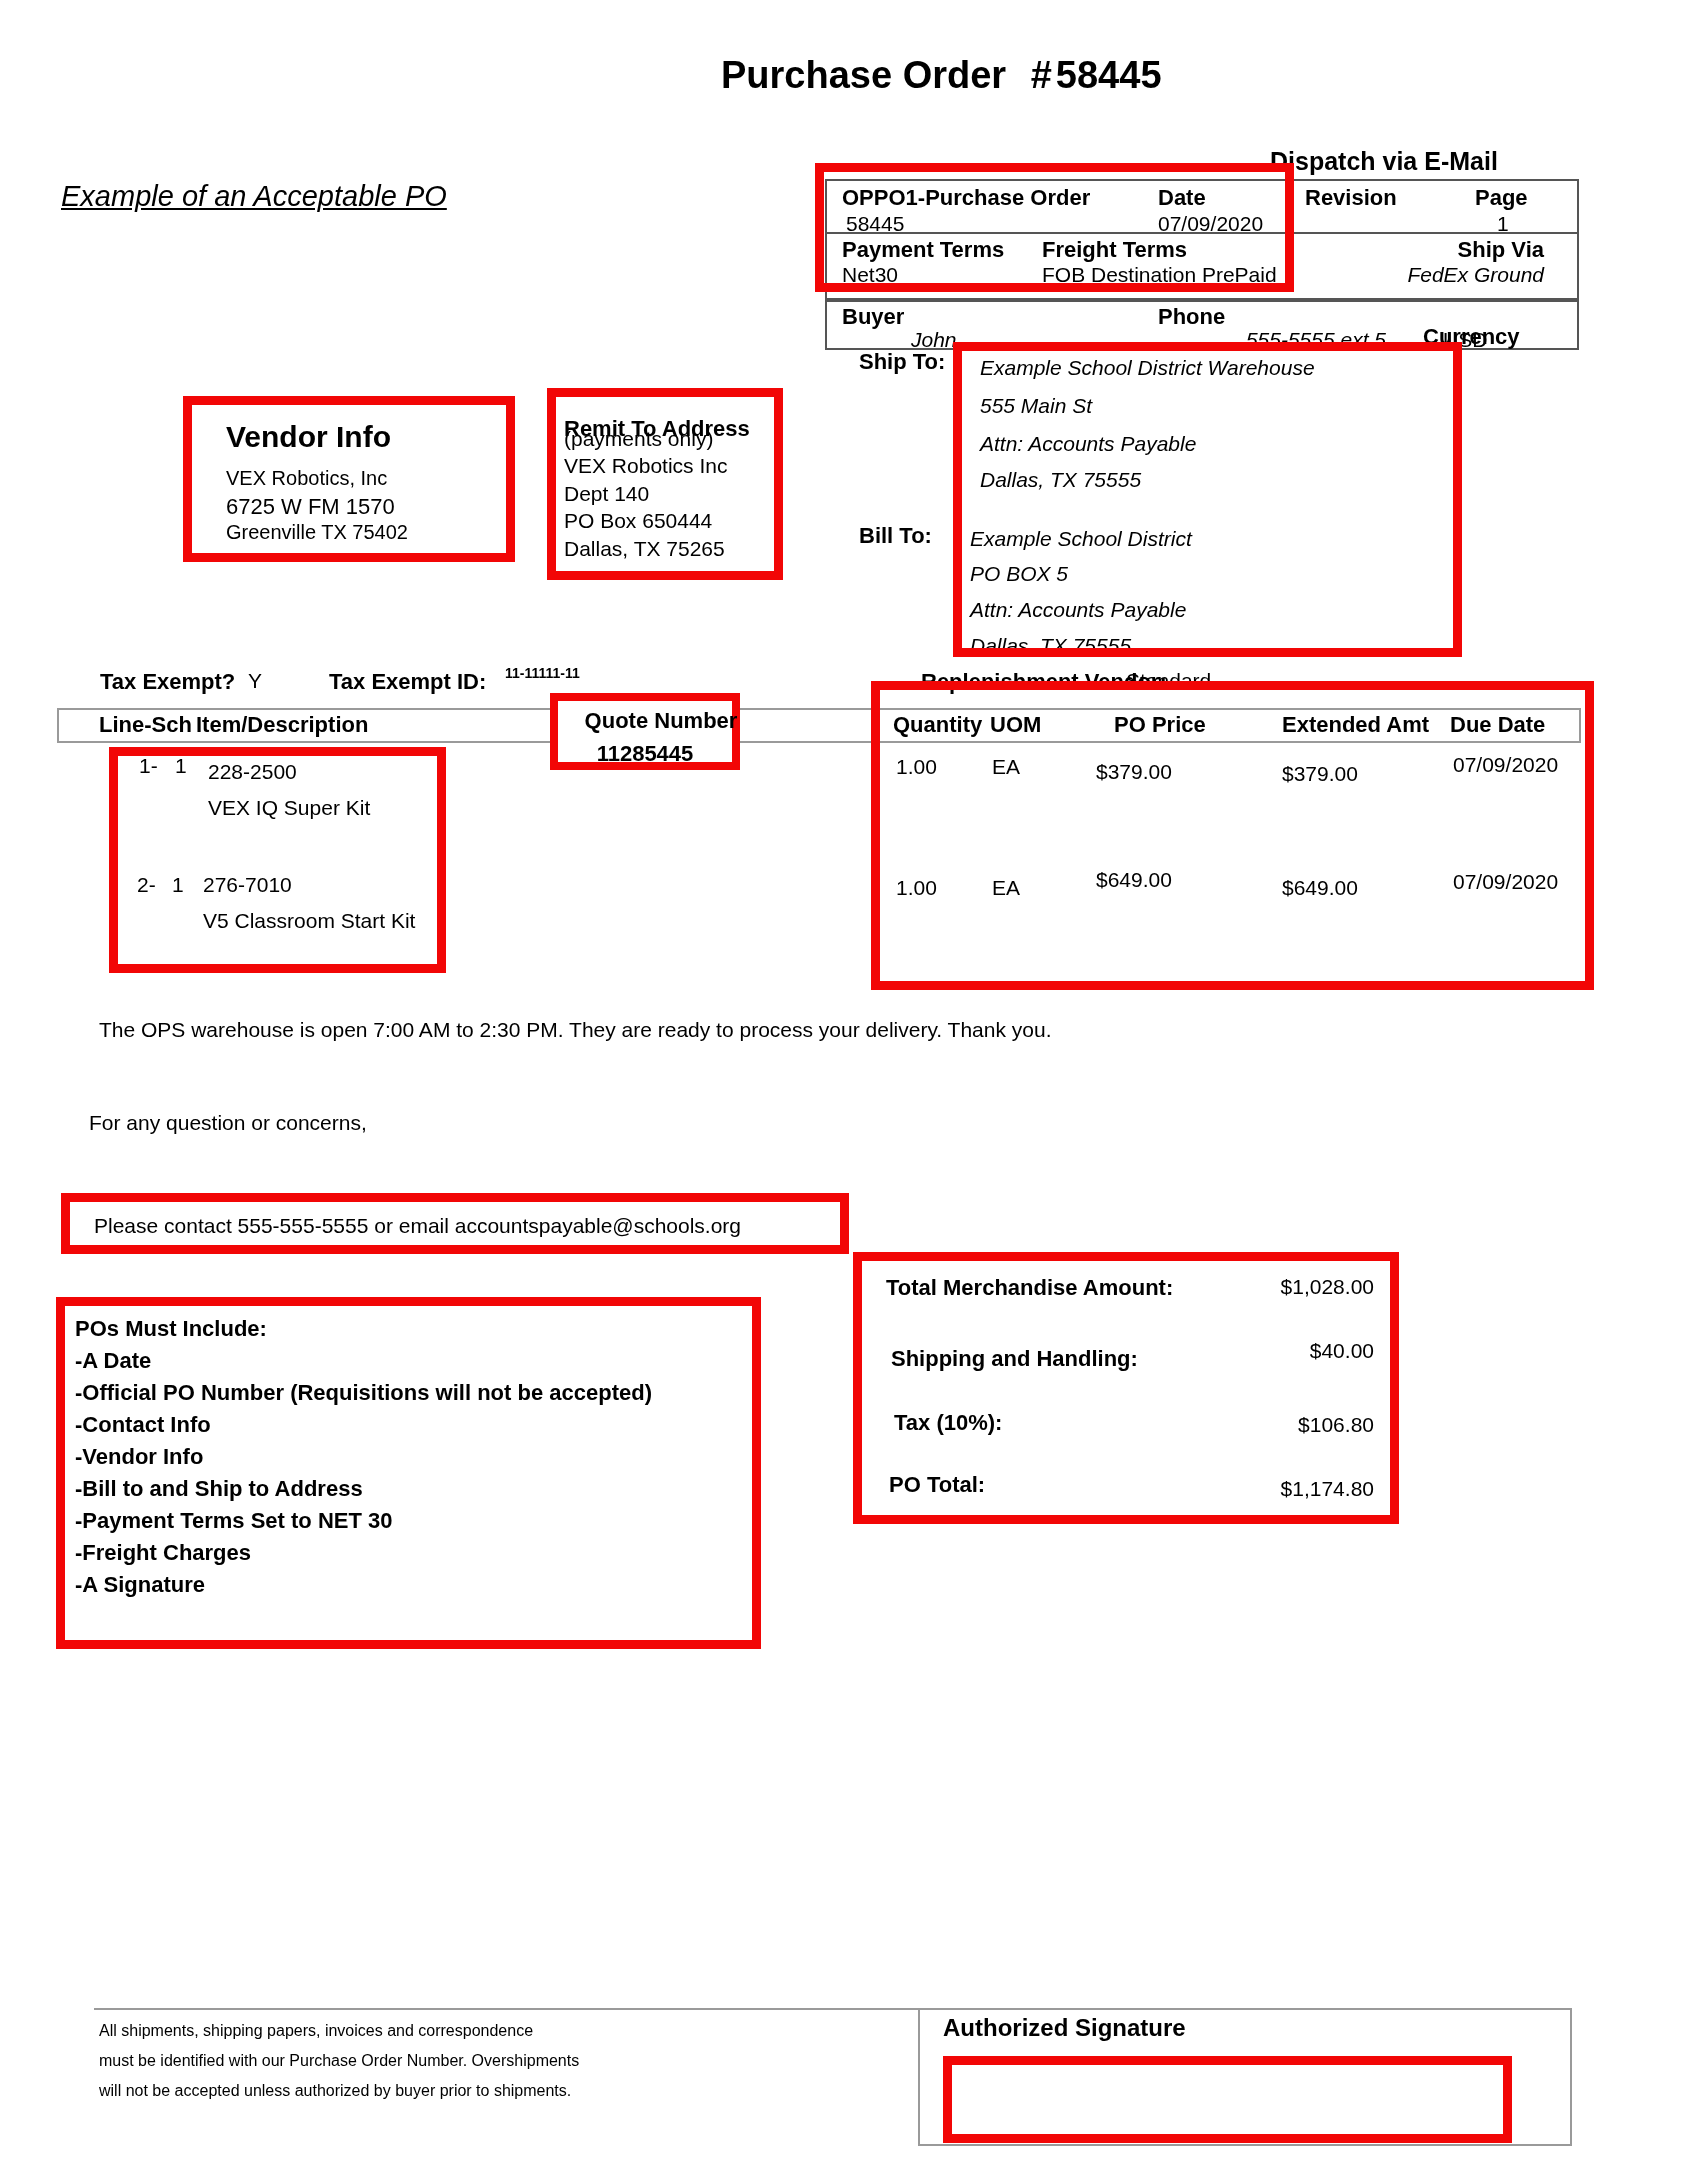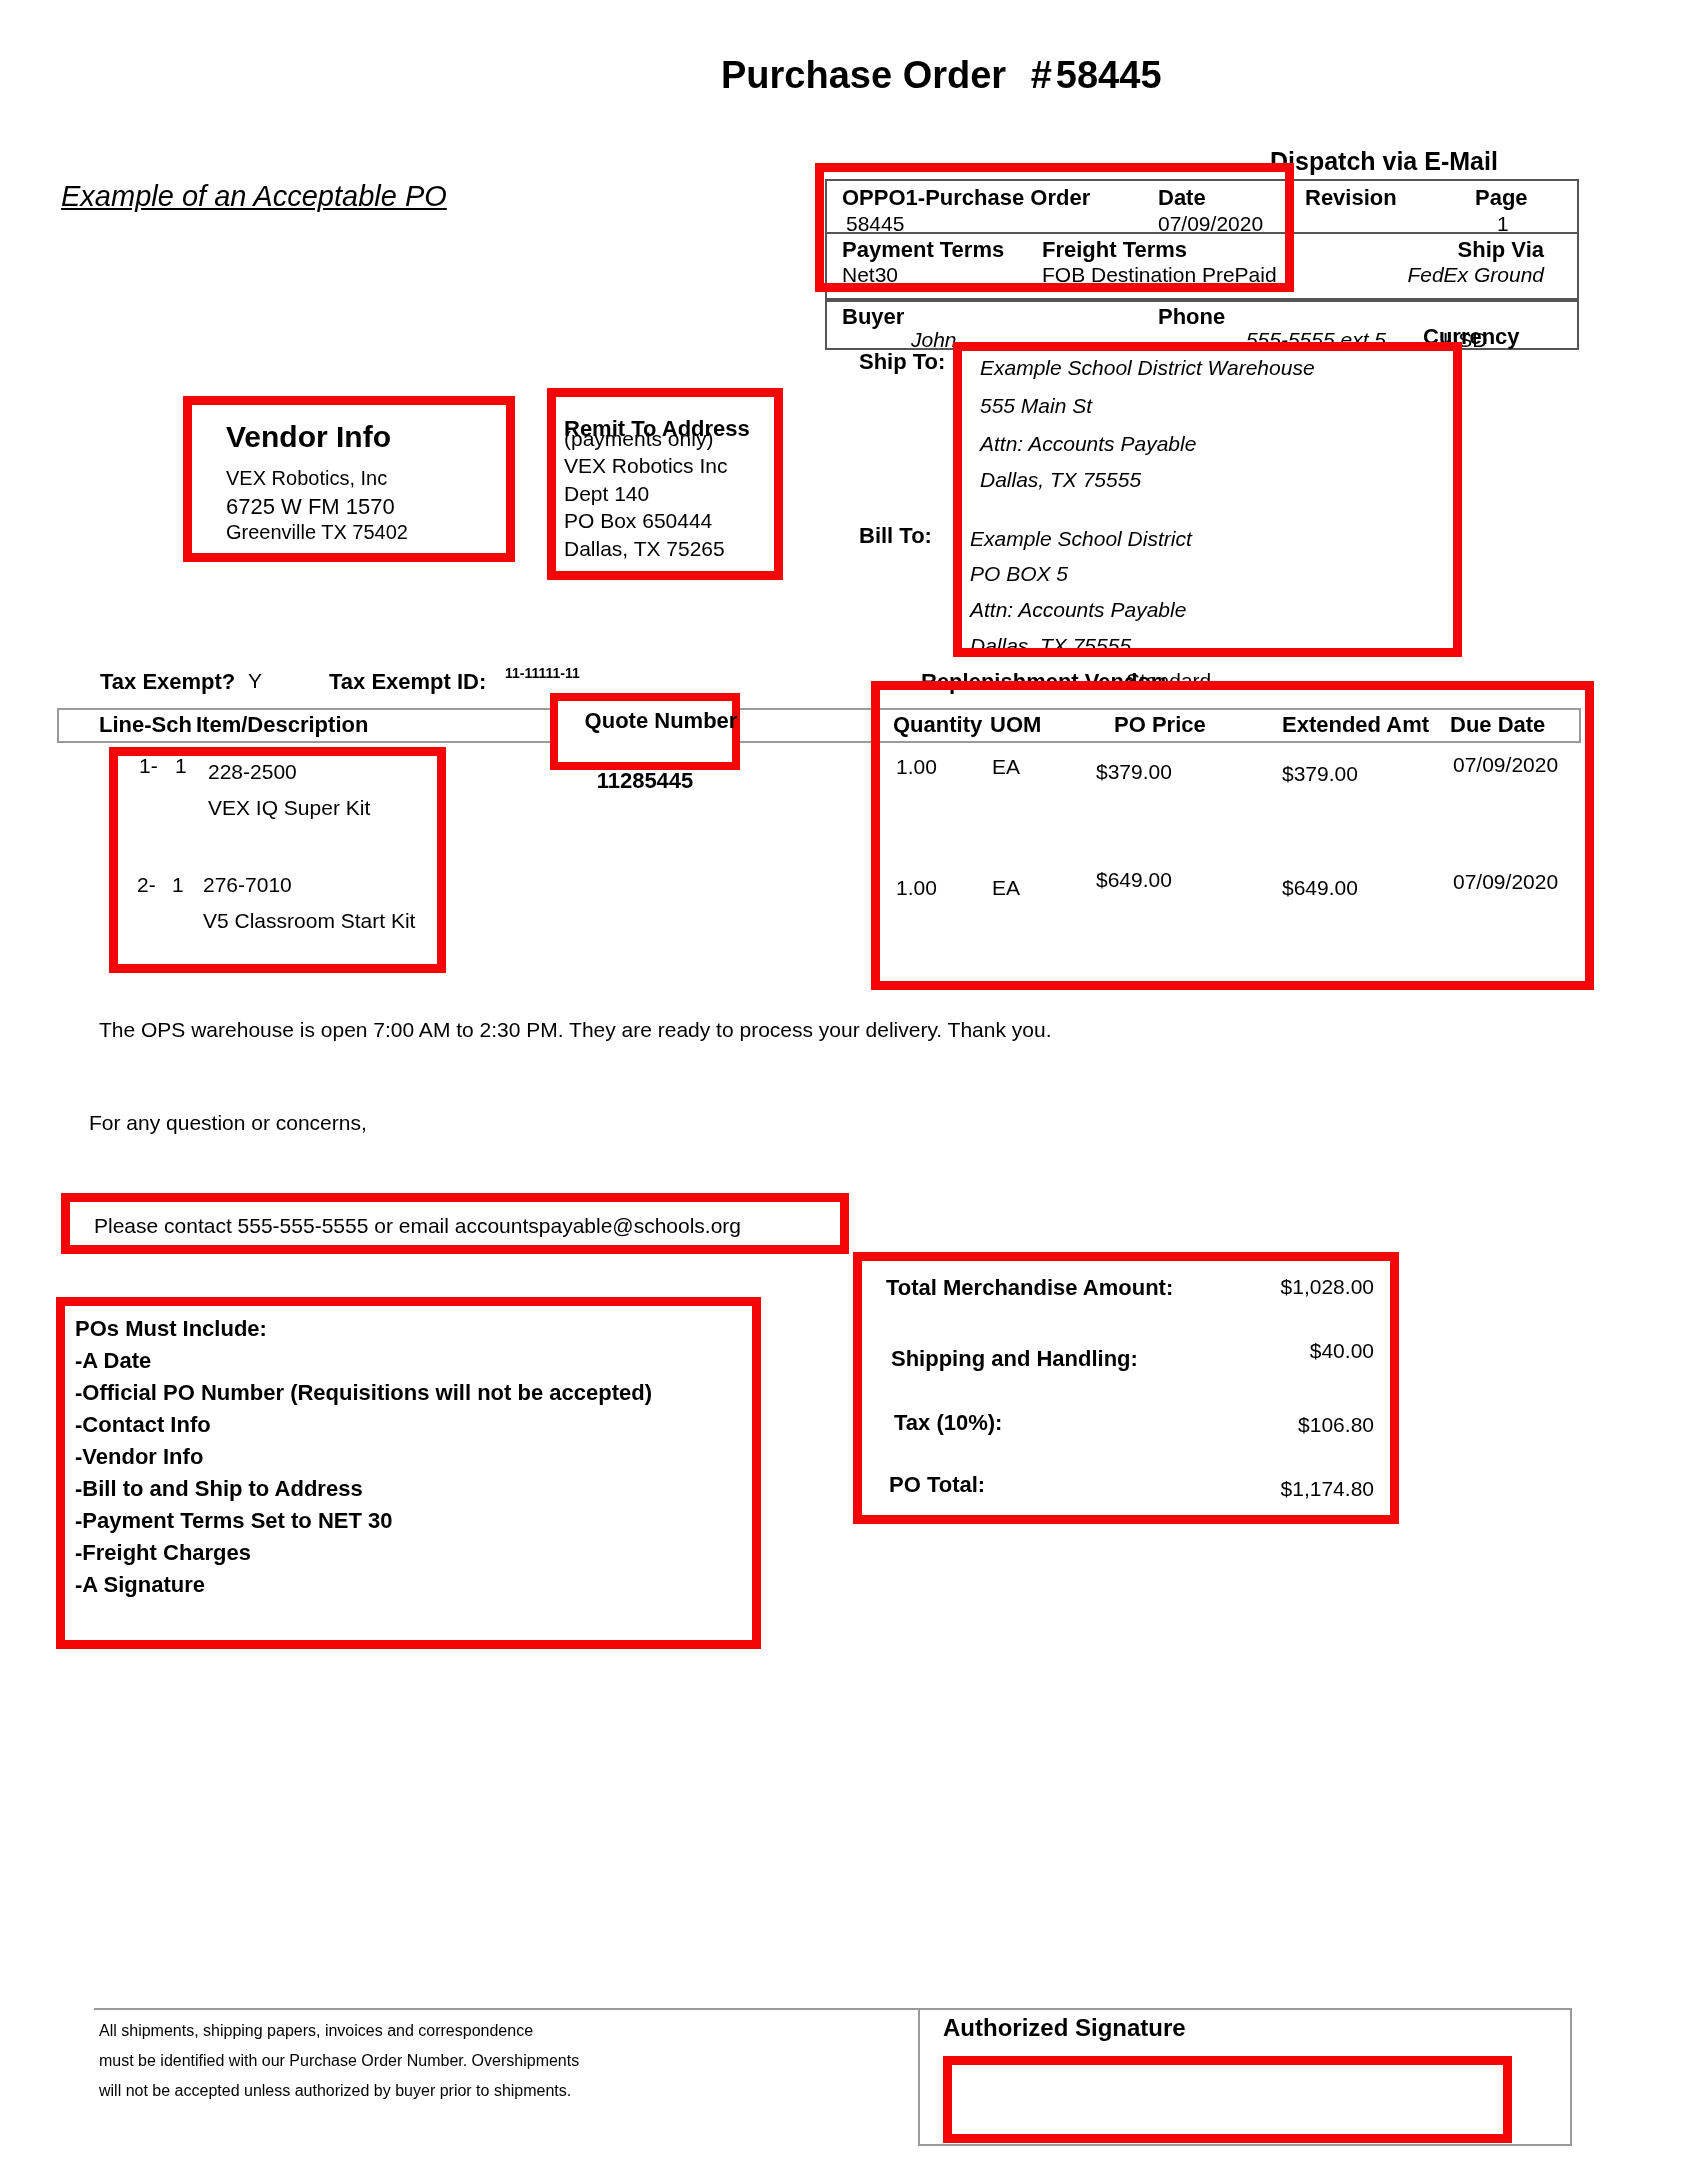--- a/index.html
+++ b/index.html
@@ -112,21 +112,21 @@
   <div class="t b" style="left:99px;top:712px;">Line-Sch</div>
   <div class="t b" style="left:196px;top:712px;">Item/Description</div>
   <div class="t b" style="left:893px;top:712px;">Quantity</div>
   <div class="t b" style="left:990px;top:712px;">UOM</div>
   <div class="t b" style="left:1114px;top:712px;">PO Price</div>
   <div class="t b" style="left:1282px;top:712px;">Extended Amt</div>
   <div class="t b" style="left:1450px;top:712px;">Due Date</div>
 
   <div class="rb-thin" style="left:550px;top:693px;width:190px;height:77px;background:#ffffff;"></div>
   <div class="t b center" style="left:550px;top:708px;width:222px;">Quote Number</div>
-  <div class="t b center" style="left:550px;top:768px;width:190px;">11285445</div>
+  <div class="t b center" style="left:550px;top:741px;width:190px;">11285445</div>
 
   <div class="t" style="left:139px;top:754px;">1-</div>
   <div class="t" style="left:175px;top:754px;">1</div>
   <div class="t" style="left:208px;top:760px;">228-2500</div>
   <div class="t" style="left:208px;top:796px;">VEX IQ Super Kit</div>
   <div class="t" style="left:137px;top:873px;">2-</div>
   <div class="t" style="left:172px;top:873px;">1</div>
   <div class="t" style="left:203px;top:873px;">276-7010</div>
   <div class="t" style="left:203px;top:909px;">V5 Classroom Start Kit</div>
   <div class="rb" style="left:109px;top:747px;width:337px;height:226px;"></div>

